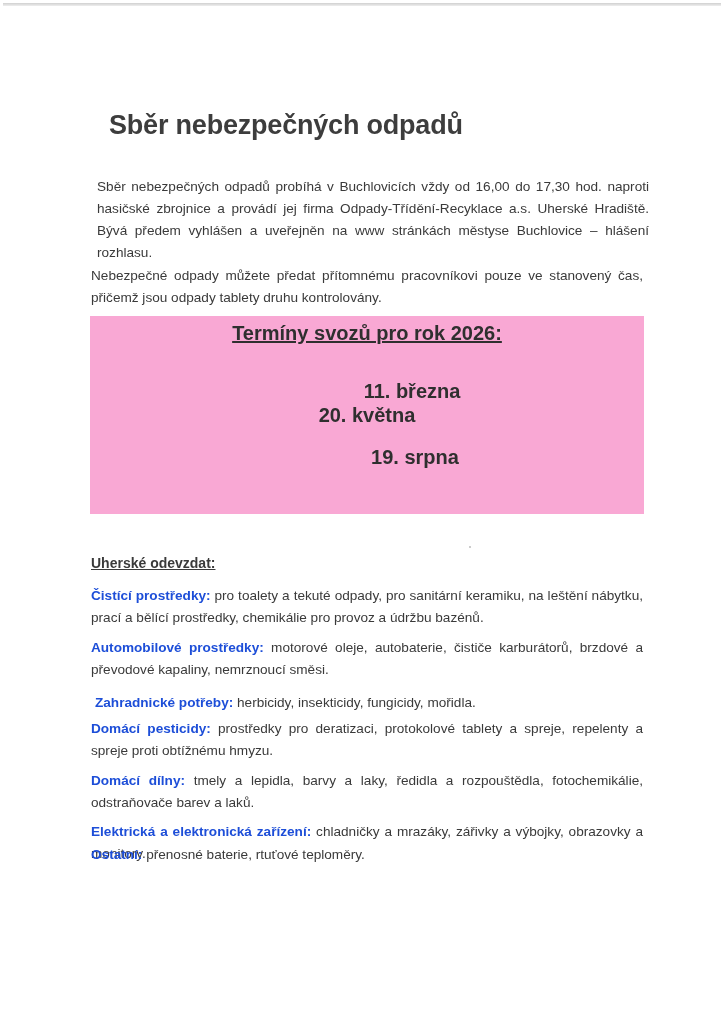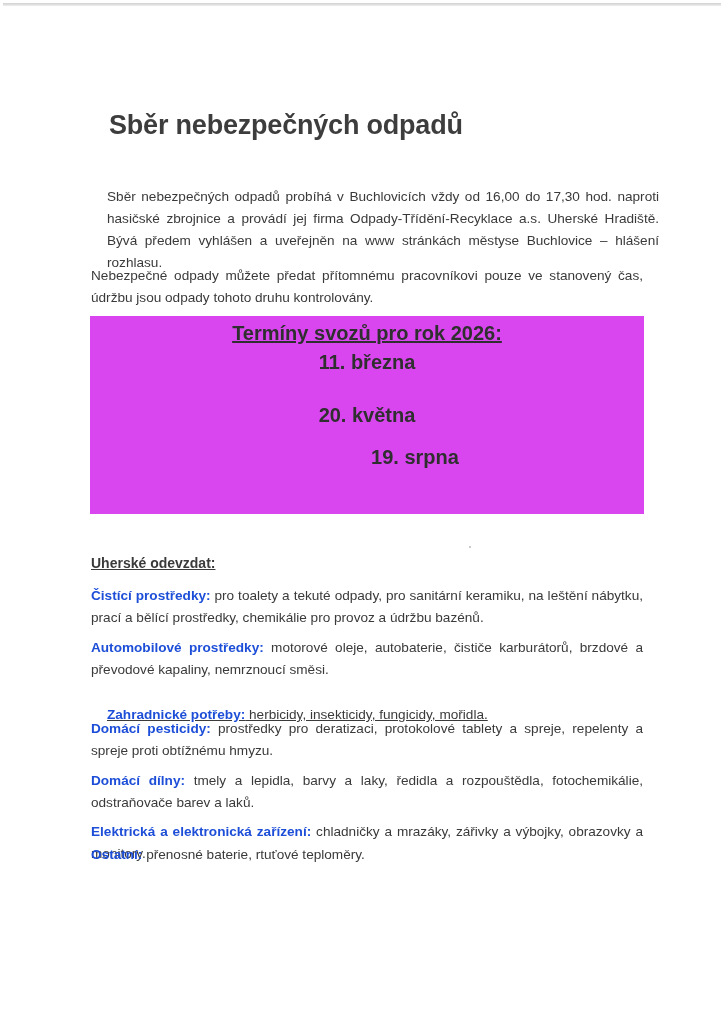--- a/index.html
+++ b/index.html
@@ -17,68 +17,68 @@
       font-size: 27px; font-weight: bold; color: #3d3d3d; letter-spacing: -0.2px; white-space: nowrap;
     }
     .para {
       position: absolute; left: 0; width: 552px;
       font-size: 13.6px; line-height: 22px; text-align: justify; color: #3a3a3a;
     }
     .p1 { top: 170px; }
     .p2 { top: 265px; }
     .schedule {
       position: absolute; left: -1px; top: 316px; width: 554px; height: 198px;
-      background: #d946ef;
+      background: #f9a8d4;
     }
     .schedule-title {
       position: absolute; top: 6px; left: 0; width: 100%; text-align: center;
       font-size: 20px; font-weight: bold; color: #2f2f2f; text-decoration: underline;
     }
     .schedule-date {
       position: absolute; left: 0; width: 100%; text-align: center;
       font-size: 20px; font-weight: bold; color: #2f2f2f;
     }
-    .d0 { top: 35px; } .d1 { top: 88px; } .d2 { top: 130px; margin-left: 48px; } .d3 { top: 171px; }
+    .d0 { top: 64px; padding-left: 45px; } .d1 { top: 88px; } .d2 { top: 130px; margin-left: 48px; } .d3 { top: 171px; }
     .section-heading {
       position: absolute; top: 555px; left: 0;
       font-size: 14px; font-weight: bold; text-decoration: underline; color: #3a3a3a;
     }
     .item { position: absolute; left: 0; width: 552px; font-size: 13.6px; line-height: 22px; text-align: justify; color: #3a3a3a; }
     .item b { color: #1d4ed8; }
     .i0 { top: 585px; } .i1 { top: 637px; } .i2 { top: 688px; } .i3 { top: 718px; }
     .i4 { top: 770px; } .i5 { top: 821px; } .i6 { top: 844px; }
     .speck { position: absolute; left: 469px; top: 546px; width: 2px; height: 2px; background: #bbb; border-radius: 1px; }
   </style>
 </head>
 <body>
 
 <div class="scan-edge"></div>
 
 <div class="page">
   <h1 class="title" style="margin:18px;">Sběr nebezpečných odpadů</h1>
 
-  <p class="para p1" style="margin:16px;">Sběr nebezpečných odpadů probíhá v Buchlovicích vždy od 16,00 do 17,30 hod. naproti hasičské zbrojnice a provádí jej firma Odpady-Třídění-Recyklace a.s. Uherské Hradiště. Bývá předem vyhlášen a uveřejněn na www stránkách městyse Buchlovice – hlášení rozhlasu.</p>
-  <p class="para p2" style="margin:0;">Nebezpečné odpady můžete předat přítomnému pracovníkovi pouze ve stanovený čas, údržbu jsou odpady tohoto druhu kontrolovány.</p>
+  <p class="para p1" style="margin:6px;">Sběr nebezpečných odpadů probíhá v Buchlovicích vždy od 16,00 do 17,30 hod. naproti hasičské zbrojnice a provádí jej firma Odpady-Třídění-Recyklace a.s. Uherské Hradiště. Bývá předem vyhlášen a uveřejněn na www stránkách městyse Buchlovice – hlášení rozhlasu.</p>
+  <p class="para p2" style="margin:0;">Nebezpečné odpady můžete předat přítomnému pracovníkovi pouze ve stanovený čas, přičemž jsou odpady tablety druhu kontrolovány.</p>
 
   <div class="schedule">
     <div class="schedule-title">Termíny svozů pro rok 2026:</div>
     <div class="schedule-date d0">11. března</div>
     <div class="schedule-date d1">20. května</div>
     <div class="schedule-date d2">19. srpna</div>
   </div>
 
   <div class="section-heading">Uherské odevzdat:</div>
 
   <p class="item i0" style="margin:0;">
     <b>Čistící prostředky:</b><span> pro toalety a tekuté odpady, pro sanitární keramiku, na leštění nábytku, prací a bělící prostředky, chemikálie pro provoz a údržbu bazénů.</span>
   </p>
   <p class="item i1" style="margin:0;">
     <b>Automobilové prostředky:</b><span> motorové oleje, autobaterie, čističe karburátorů, brzdové a převodové kapaliny, nemrznoucí směsi.</span>
   </p>
-  <p class="item i2" style="margin:16px;text-decoration:underline;">
+  <p class="item i2" style="margin:4px;">
     <b>Zahradnické potřeby:</b><span> herbicidy, insekticidy, fungicidy, mořidla.</span>
   </p>
   <p class="item i3" style="margin:0;">
     <b>Domácí pesticidy:</b><span> prostředky pro deratizaci, protokolové tablety a spreje, repelenty a spreje proti obtížnému hmyzu.</span>
   </p>
   <p class="item i4" style="margin:0;">
     <b>Domácí dílny:</b><span> tmely a lepidla, barvy a laky, ředidla a rozpouštědla, fotochemikálie, odstraňovače barev a laků.</span>
   </p>
   <p class="item i5" style="margin:0;">
     <b>Elektrická a elektronická zařízení:</b><span> chladničky a mrazáky, zářivky a výbojky, obrazovky a monitory.</span>

